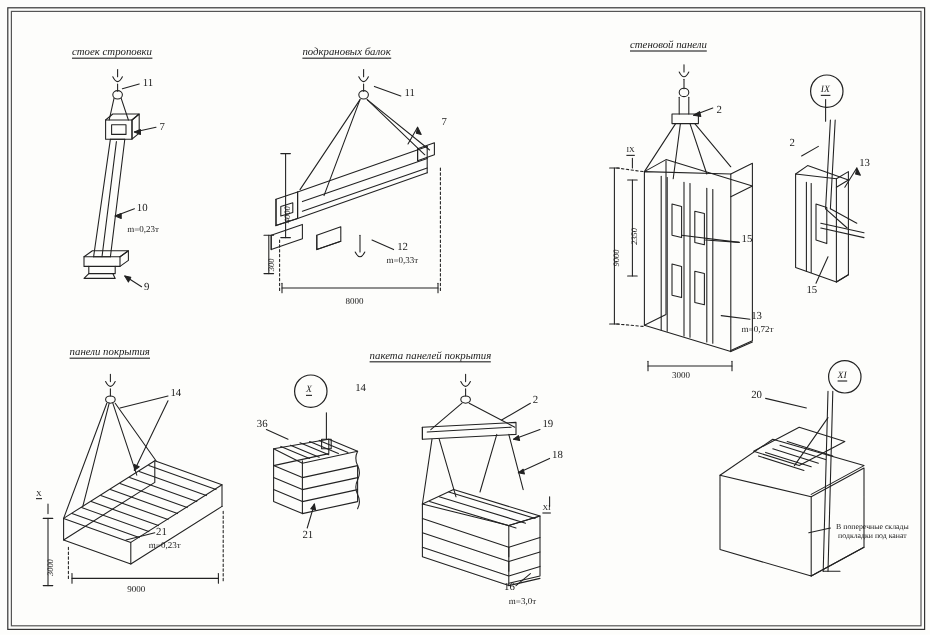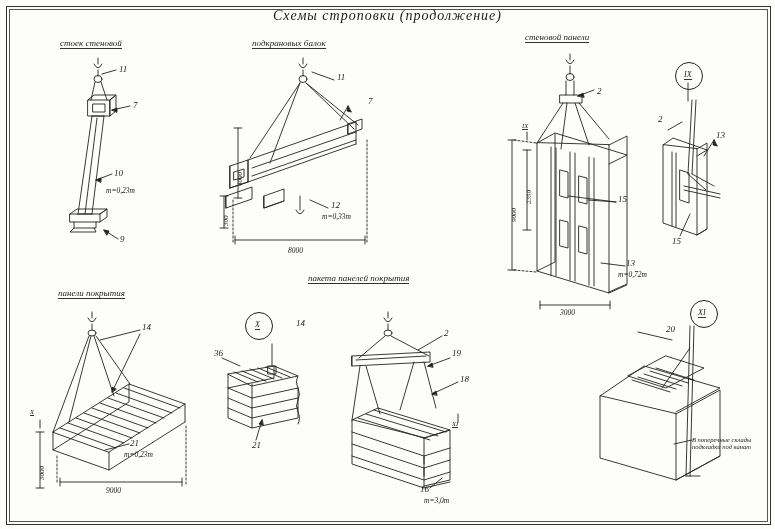--- a/index.html
+++ b/index.html
@@ -18,21 +18,21 @@
   }
   .ttl{
     position:absolute;width:100%;text-align:center;top:8px;
     font-style:italic;font-size:14px;letter-spacing:1px;
   }
   .cap{
     position:absolute;font-style:italic;font-size:9px;
     border-bottom:1px solid #333;white-space:nowrap;
   }
   .lbl{
-    position:absolute;font-size:9px;font-style:italic;white-space:nowrap;
+    position:absolute;font-size:9px;white-space:nowrap;text-align:center;
   }
   .lbl.sm{font-size:7.5px;}
   .lbl.xs{font-size:6.5px;}
   .vert{
     position:absolute;font-size:7px;font-style:italic;white-space:nowrap;
     transform:rotate(-90deg);transform-origin:left top;
   }
   svg.draw{position:absolute;left:0;top:0;width:775px;height:529px;
     pointer-events:none;}
   .ring{
@@ -45,21 +45,20 @@
   .ul{border-bottom:1px solid #333;}
 </style>
 </head>
 <body>
 
 <div id="sheet">
 
   <div class="frame"></div>
   <div class="frame2"></div>
 
-  <div class="ttl">Схемы строповки (продолжение)</div>
 
   <svg class="draw" viewBox="0 0 775 529">
     <g stroke="#222" fill="none" stroke-width="0.9" stroke-linecap="round" stroke-linejoin="round">
 
       <path d="M98 58 l0 6"></path>
       <path d="M94 64 q4 8 8 0"></path>
       <path d="M98 70 l0 6"></path>
       <ellipse cx="98" cy="79" rx="4" ry="3.5"></ellipse>
 
       <path d="M95 82 l-4 18"></path>
@@ -358,25 +357,25 @@
       <path d="M686 476 l14 0"></path>
 
       <path d="M662 388 l28 -40"></path>
 
       <path d="M672 340 l-34 -8"></path>
 
       <path d="M692 440 l-18 4"></path>
     </g>
   </svg>
 
-  <div class="cap" style="left:60px;top:38px;">стоек стеновой</div>
+  <div class="cap" style="left:60px;top:38px;">стоек строповки</div>
   <div class="cap" style="left:252px;top:38px;">подкрановых балок</div>
   <div class="cap" style="left:525px;top:32px;">стеновой панели</div>
   <div class="cap" style="left:58px;top:288px;font-style:italic;">панели покрытия</div>
-  <div class="cap" style="left:308px;top:273px;">пакета панелей покрытия</div>
+  <div class="cap" style="left:308px;top:291px;">пакета панелей покрытия</div>
 
   <div class="lbl" style="left:119px;top:64px;">11</div>
   <div class="lbl" style="left:133px;top:100px;">7</div>
   <div class="lbl" style="left:114px;top:168px;">10</div>
   <div class="lbl sm" style="left:106px;top:186px;">m=0,23т</div>
   <div class="lbl" style="left:120px;top:234px;">9</div>
 
   <div class="lbl" style="left:337px;top:72px;">11</div>
   <div class="lbl" style="left:368px;top:96px;">7</div>
   <div class="lbl" style="left:331px;top:200px;">12</div>
@@ -415,16 +414,16 @@
 
   <div class="lbl" style="left:444px;top:328px;">2</div>
   <div class="lbl" style="left:452px;top:348px;">19</div>
   <div class="lbl" style="left:460px;top:374px;">18</div>
   <div class="lbl" style="left:420px;top:484px;">16</div>
   <div class="lbl sm" style="left:412px;top:496px;margin-left:12px;">m=3,0т</div>
   <div class="lbl xs ul" style="left:452px;top:420px;">XI</div>
 
   <div class="ring" style="left:690px;top:300px;"></div>
   <div class="ringlbl ul" style="left:698px;top:308px;">XI</div>
-  <div class="lbl" style="left:626px;top:324px;margin-left:40px;">20</div>
+  <div class="lbl" style="left:626px;top:324px;">20</div>
   <div class="lbl xs" style="left:692px;top:436px;width:70px;white-space:normal;line-height:1.15;">В поперечные склады подкладки под канат</div>
 
 </div>
 
 </body></html>

